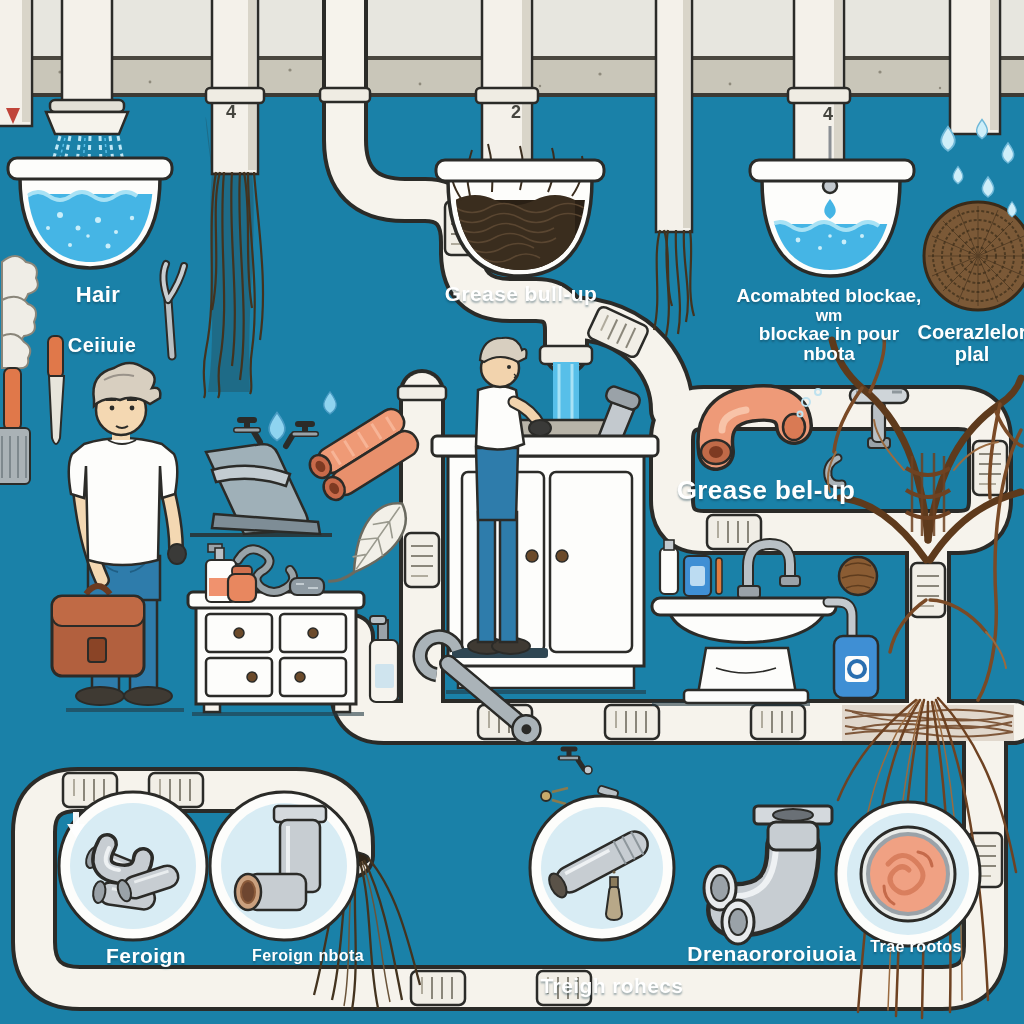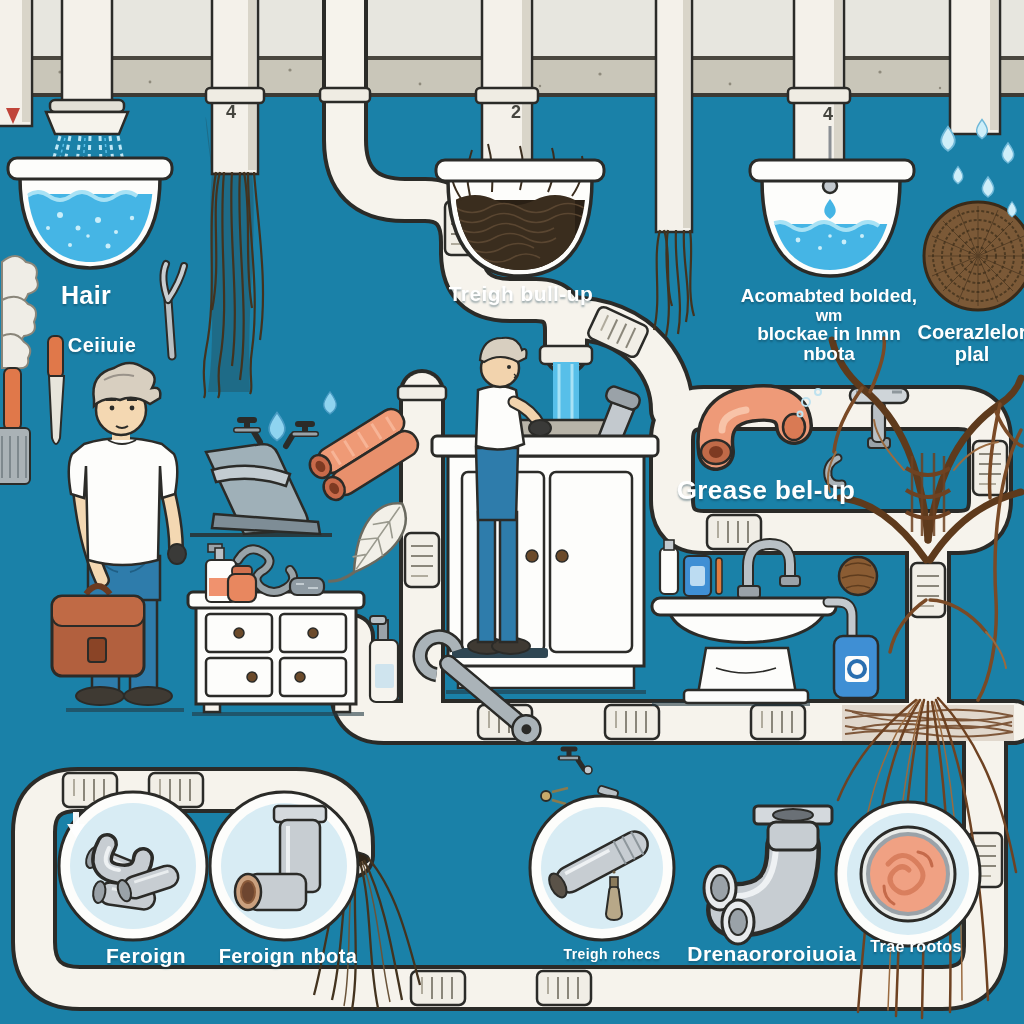--- a/index.html
+++ b/index.html
@@ -657,36 +657,36 @@
     <path d="M-20,-10 q14,-16 28,-2 q14,14 0,26 q-12,10 -22,0 q-8,-9 0,-17 q8,-8 15,-1" fill="none" stroke="#d97f5e" stroke-width="5" stroke-linecap="round"></path>
     <path d="M10,-22 q12,2 14,14 M-24,12 q0,12 10,18" fill="none" stroke="#c56a4a" stroke-width="3" stroke-linecap="round"></path>
   </g>
 </g>
 
 <g transform="translate(76,812)">
   <path d="M-3,0 H3 V12 H9 L0,26 L-9,12 H-3 Z" fill="#ffffff" opacity="0.95"></path>
 </g>
 </svg>
 
-<div class="lbl" style="left:86px;top:295px;font-size:25px">Hair</div>
+<div class="lbl" style="left:98px;top:295px;font-size:22px">Hair</div>
 <div class="lbl" style="left:102px;top:345px;font-size:20px">Ceiiuie</div>
-<div class="lbl" style="left:521px;top:294px;font-size:21px">Treigh bull-up</div>
+<div class="lbl" style="left:521px;top:294px;font-size:21px">Grease bull-up</div>
 <div class="lbl-block" style="left:829px;top:286px;font-size:19px">
-  <div>Acomabted bolded,</div>
+  <div>Acomabted blockae,</div>
   <div style="font-size:16px">wm</div>
-  <div>blockae in lnmn</div>
+  <div>blockae in pour</div>
   <div>nbota</div>
 </div>
 <div class="lbl-block" style="left:972px;top:322px;font-size:20px">
   <div>Coerazlelor</div>
   <div>plal</div>
 </div>
 <div class="lbl" style="left:766px;top:490px;font-size:26px">Grease bel-up</div>
 <div class="lbl" style="left:146px;top:956px;font-size:21px">Feroign</div>
-<div class="lbl" style="left:288px;top:956px;font-size:20px">Feroign nbota</div>
-<div class="lbl" style="left:612px;top:954px;font-size:14px">Treigh rohecs</div>
+<div class="lbl" style="left:308px;top:956px;font-size:16px">Feroign nbota</div>
+<div class="lbl" style="left:612px;top:986px;font-size:21px">Treigh rohecs</div>
 <div class="lbl" style="left:772px;top:954px;font-size:21px">Drenaororoiuoia</div>
 <div class="lbl" style="left:916px;top:947px;font-size:16px">Trae rootos</div>
 
 <div class="num" style="left:231px;top:112px">4</div>
 <div class="num" style="left:516px;top:112px">2</div>
 <div class="num" style="left:828px;top:114px">4</div>
 </div>
 
 </body></html>

